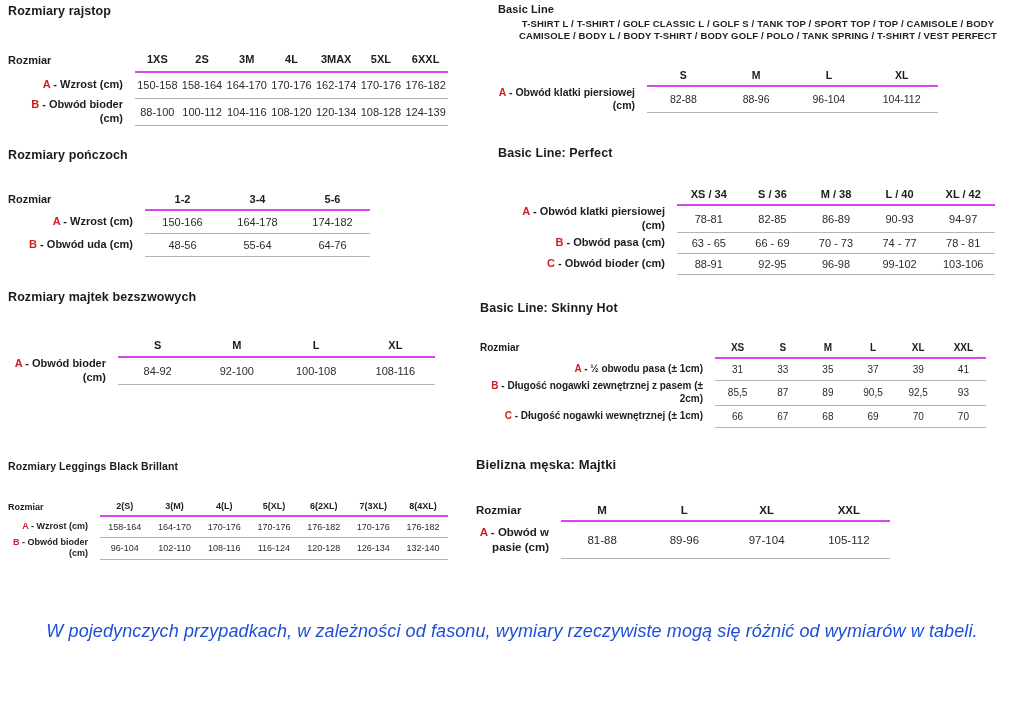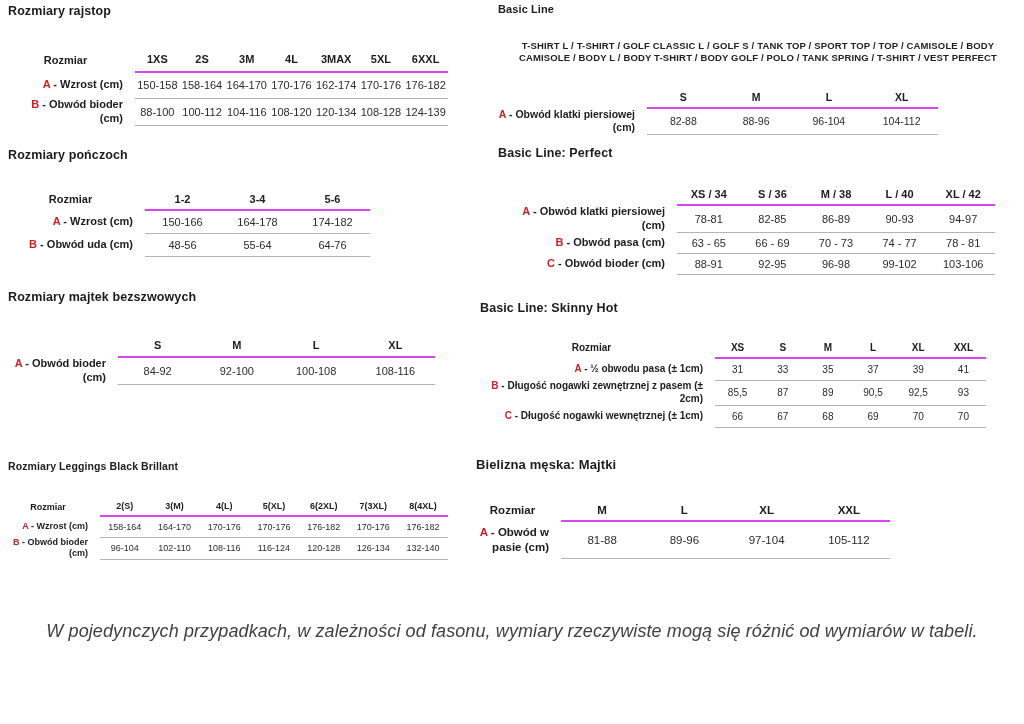--- a/index.html
+++ b/index.html
@@ -8,30 +8,30 @@
     width:1024px; height:724px; position:relative; overflow:hidden;
     font-family:"Liberation Sans", sans-serif; color:#1c1c1c;
   }
   .sec { position:absolute; }
   .sec h2 { font-size:12.5px; line-height:15px; font-weight:bold; letter-spacing:.1px; }
   .sec.leggings h2 { font-size:10.5px; line-height:13px; }
   .sec.basic h2 { font-size:11px; line-height:14px; }
   .sec.bielizna h2 { font-size:13px; line-height:16px; }
 
   .subtitle {
-    margin-top:24px; width:520px; text-align:center;
+    margin-top:2px; width:520px; text-align:center;
     font-size:9.5px; line-height:11.5px; font-weight:bold; letter-spacing:.15px;
     color:#222;
   }
 
   
   .tbl table { border-collapse:collapse; table-layout:fixed; width:var(--w); }
   .tbl th, .tbl td { font-size:var(--fs); vertical-align:middle; }
   .tbl .corner {
-    width:var(--lw); height:var(--hh); text-align:center; padding-right:12px;
+    width:var(--lw); height:var(--hh); text-align:left; padding-right:12px;
     font-weight:bold; color:#1c1c1c;
   }
   .tbl .colhead {
     height:var(--hh); text-align:center; font-weight:bold;
     border-bottom:2px solid #d946ef;
   }
   .tbl .rowlabel {
     height:var(--rh); text-align:right; padding-right:12px; font-weight:bold;
     line-height:1.25;
   }
@@ -45,21 +45,21 @@
   .t2 { margin-top:25px; --w:362px; --lw:137px; --fs:11px;   --hh:22px; --rh:23px; }
   .t3 { margin-top:29px; --w:427px; --lw:110px; --fs:11px;   --hh:23px; --rh:26px; }
   .t4 { margin-top:24px; --w:440px; --lw:92px;  --fs:9px;    --hh:19px; --rh:21px; }
   .t5 { margin-top:23px; --w:440px; --lw:149px; --fs:10.5px; --hh:22px; --rh:22px; }
   .t6 { margin-top:22px; --w:497px; --lw:179px; --fs:11px;   --hh:22px; --rh:21px; }
   .t7 { margin-top:21px; --w:506px; --lw:235px; --fs:10px;   --hh:21px; --rh:22px; }
   .t8 { margin-top:26px; --w:414px; --lw:85px;  --fs:11.5px; --hh:22px; --rh:37px; }
 
   .footer {
     position:absolute; top:621px; left:0; width:1024px; text-align:center;
-    font-size:18px; font-style:italic; color:#404040; letter-spacing:.1px;
+    font-size:18px; font-style:italic; color:#1d4ed8; letter-spacing:.1px;
   }
 </style>
 </head>
 <body>
 
 <div class="sec" style="left:8px; top:4px; width:440px;">
   <h2>Rozmiary rajstop</h2>
   <div class="tbl t1">
       <table>
         <tbody>

